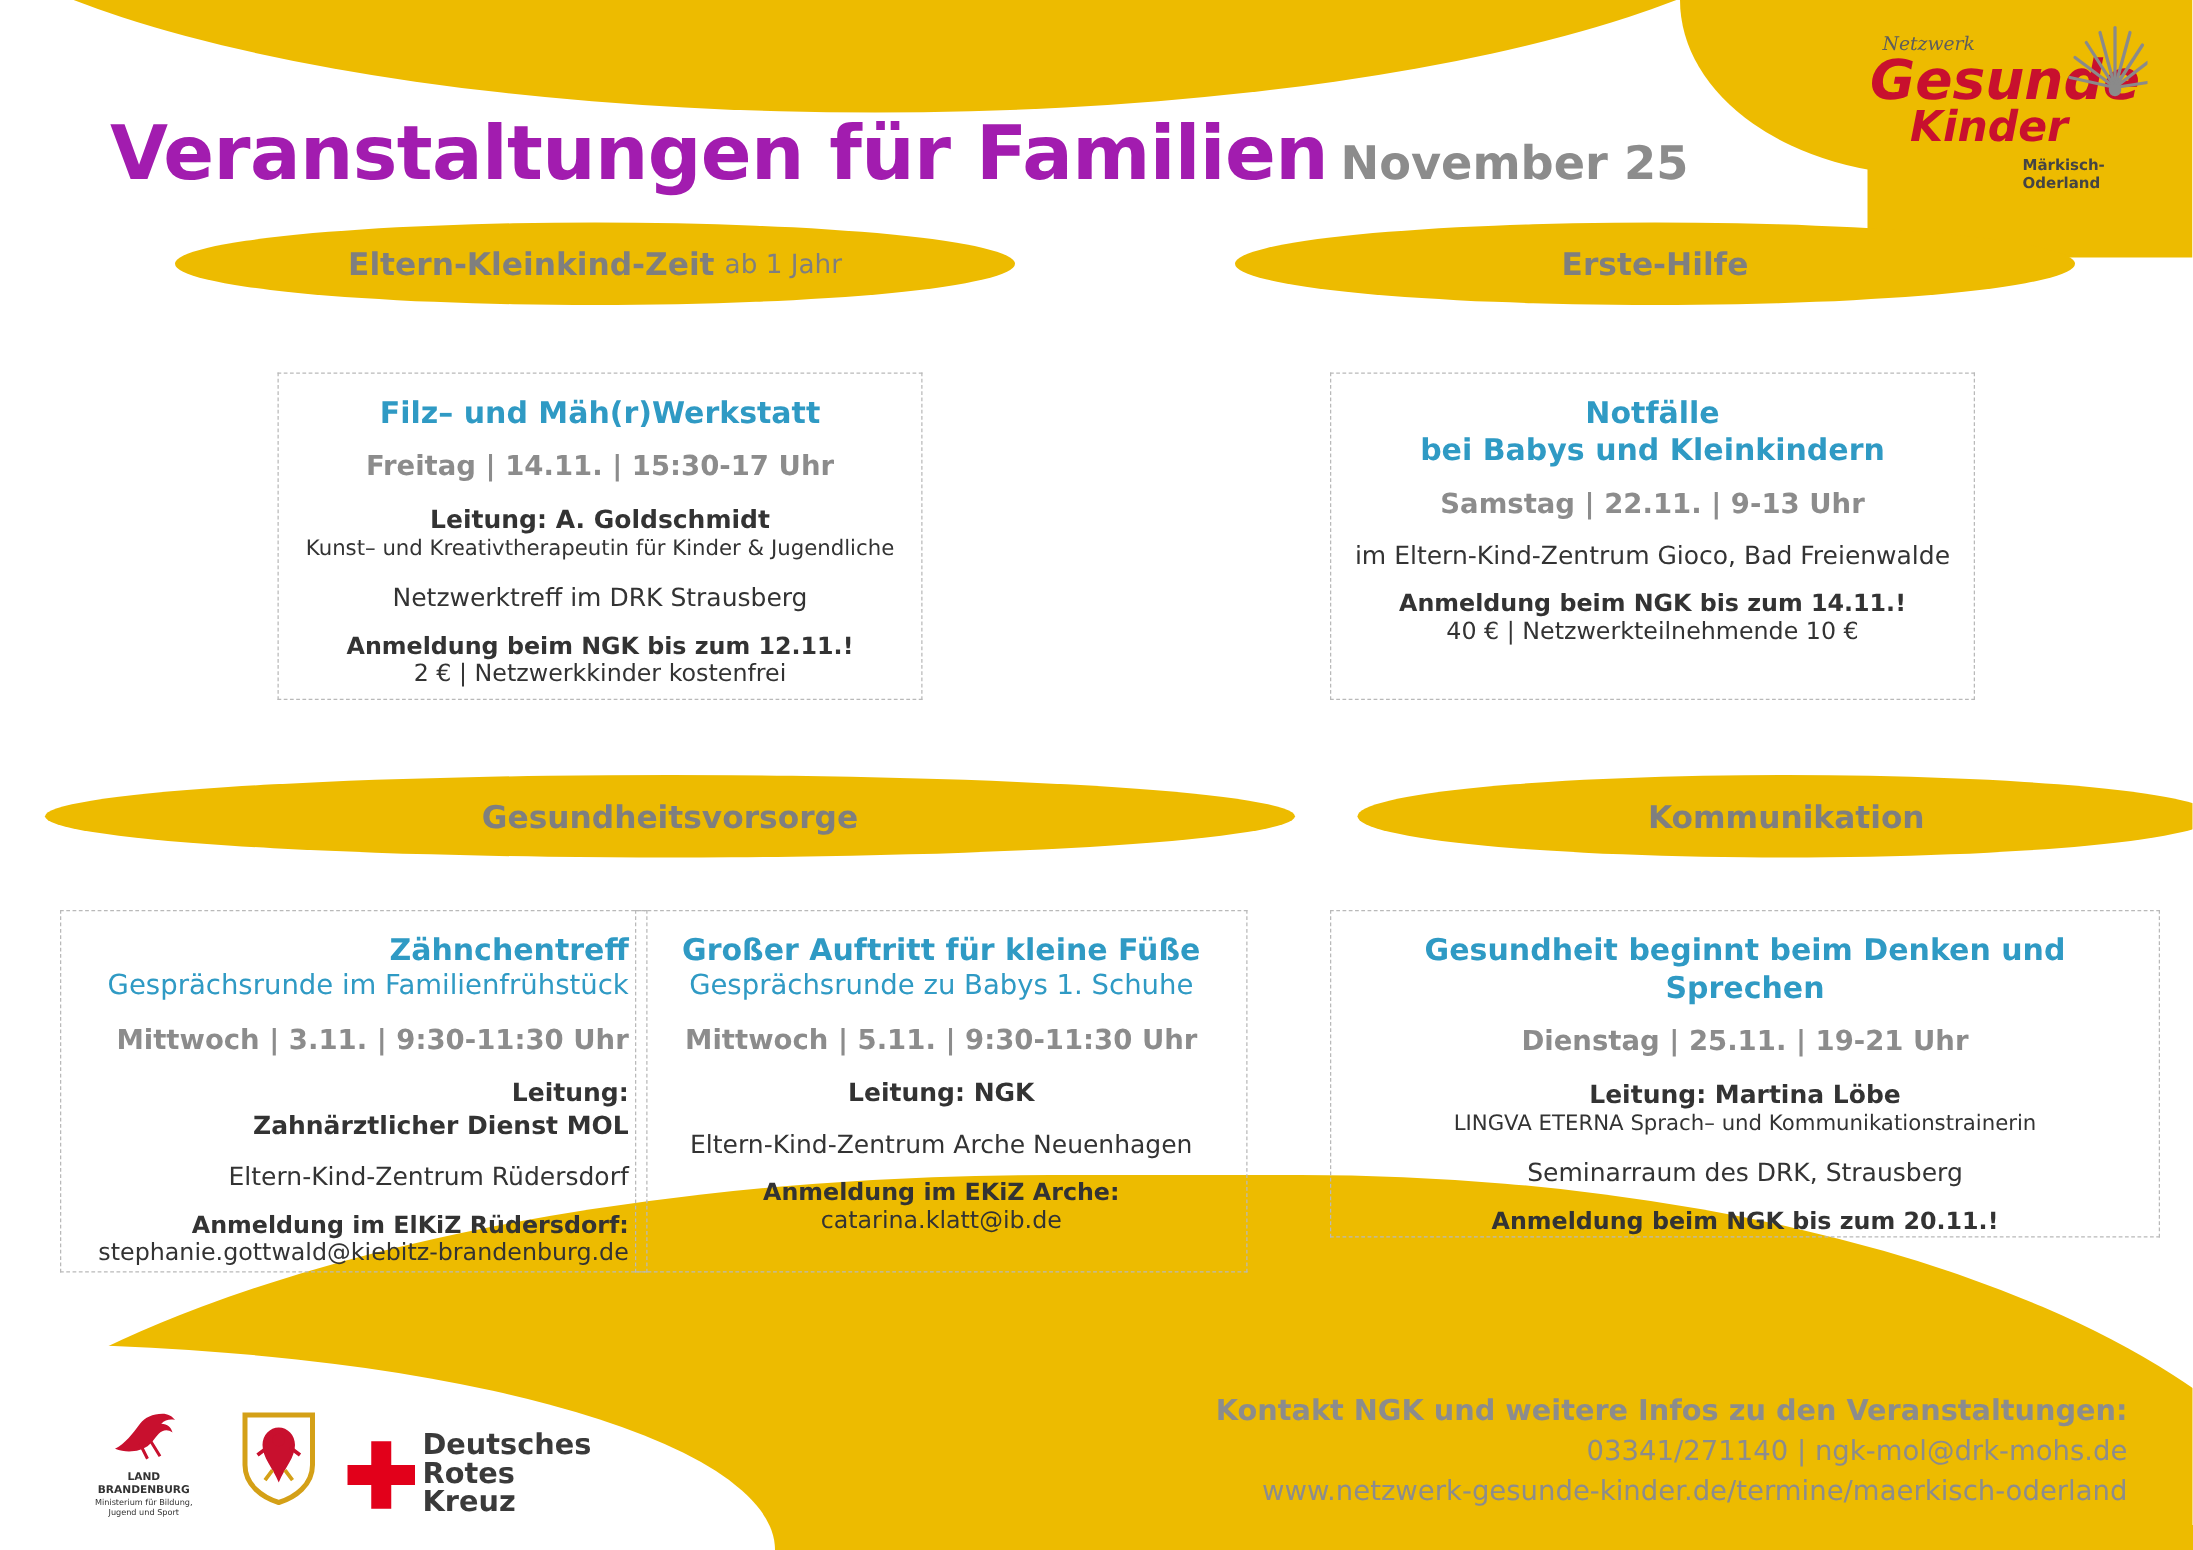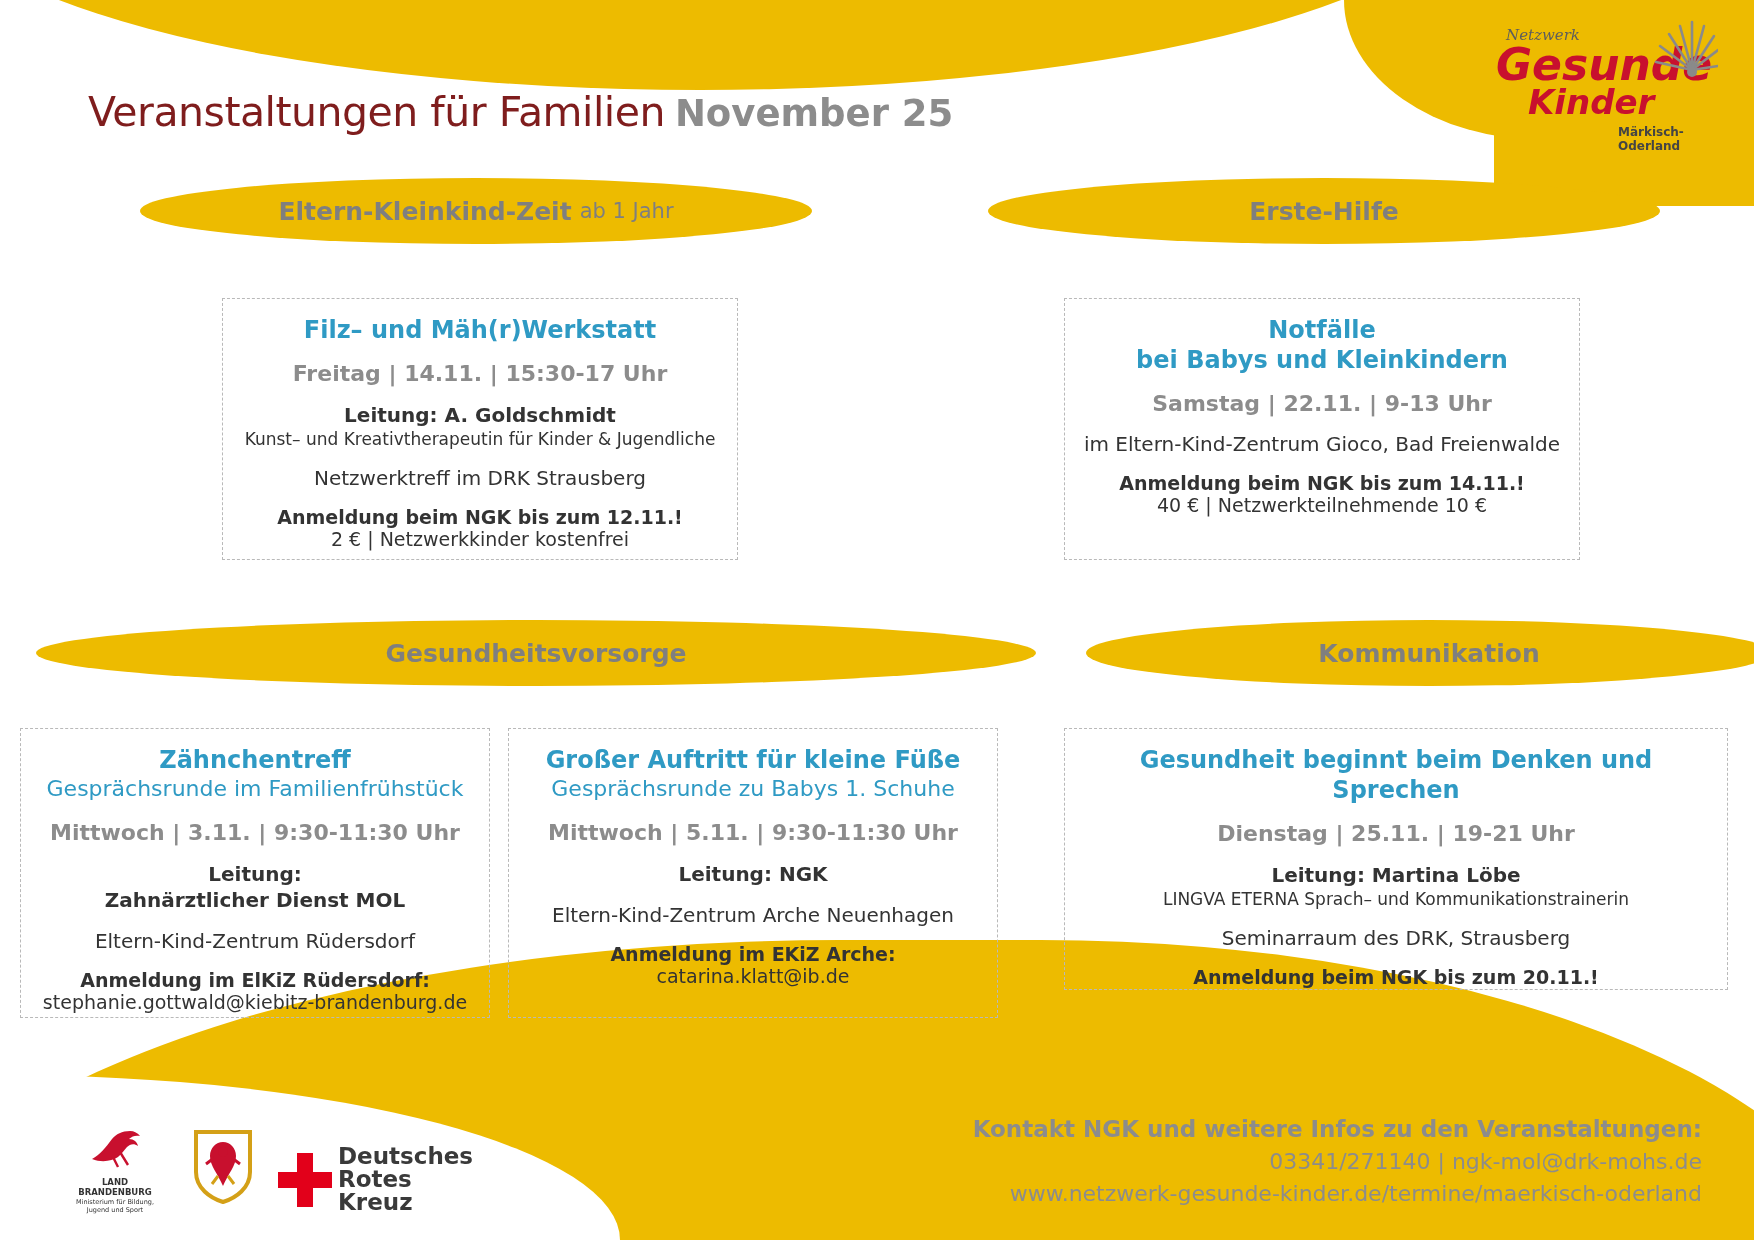--- a/index.html
+++ b/index.html
@@ -68,23 +68,23 @@
 
   
   .header {
     position: absolute;
     top: 88px;
     left: 88px;
     z-index: 5;
     white-space: nowrap;
   }
   .header .main-title {
-    font-size: 41px;
-    font-weight: normal;
-    color: #7f1d1d;
+    font-size: 60px;
+    font-weight: bold;
+    color: #a21caf;
     letter-spacing: -0.5px;
   }
   .header .month {
     font-size: 37px;
     font-weight: bold;
     color: #8c8c8c;
     margin-left: 10px;
   }
 
   
@@ -331,21 +331,21 @@
 
 <div class="box" style="left:1064px; top:298px; width:516px; height:262px;text-align:center;">
   <div class="ev-title" style="white-space:pre-line">Notfälle
 bei Babys und Kleinkindern</div>
   <div class="ev-when">Samstag | 22.11. | 9-13 Uhr</div>
   <div class="ev-place">im Eltern-Kind-Zentrum Gioco, Bad Freienwalde</div>
   <div class="ev-reg">Anmeldung beim NGK bis zum 14.11.!</div>
   <div class="ev-price">40 € | Netzwerkteilnehmende 10 €</div>
 </div>
 
-<div class="box" style="left:20px; top:728px; width:470px; height:290px;">
+<div class="box" style="left:48px; top:728px; width:470px; height:290px;text-align:right;">
   <div class="ev-title">Zähnchentreff</div>
   <div class="ev-subtitle">Gesprächsrunde im Familienfrühstück</div>
   <div class="ev-when">Mittwoch | 3.11. | 9:30-11:30 Uhr</div>
   <div class="ev-lead" style="white-space:pre-line">Leitung:
 Zahnärztlicher Dienst MOL</div>
   <div class="ev-place">Eltern-Kind-Zentrum Rüdersdorf</div>
   <div class="ev-reg">Anmeldung im ElKiZ Rüdersdorf:</div>
   <div class="ev-mail">stephanie.gottwald@kiebitz-brandenburg.de</div>
 </div>
 

